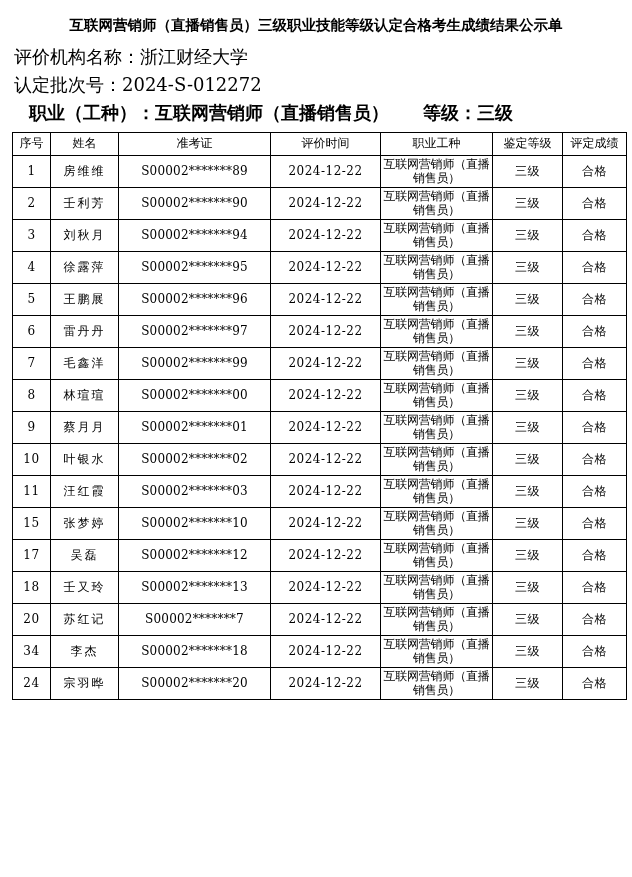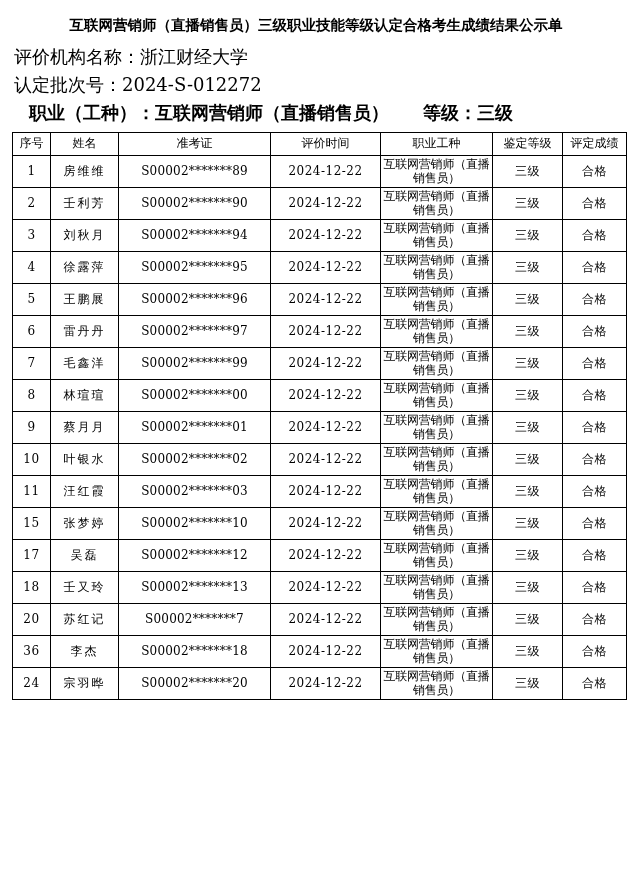--- a/index.html
+++ b/index.html
@@ -262,21 +262,21 @@
         <tr>
           <td class="seq">20</td>
           <td class="name">苏红记</td>
           <td class="cert">S00002*******7</td>
           <td class="date">2024-12-22</td>
           <td class="occ">互联网营销师（直播销售员）</td>
           <td class="level">三级</td>
           <td class="score">合格</td>
         </tr>
         <tr>
-          <td class="seq">36</td>
+          <td class="seq">34</td>
           <td class="name">李杰</td>
           <td class="cert">S00002*******18</td>
           <td class="date">2024-12-22</td>
           <td class="occ">互联网营销师（直播销售员）</td>
           <td class="level">三级</td>
           <td class="score">合格</td>
         </tr>
         <tr>
           <td class="seq">24</td>
           <td class="name">宗羽晔</td>

